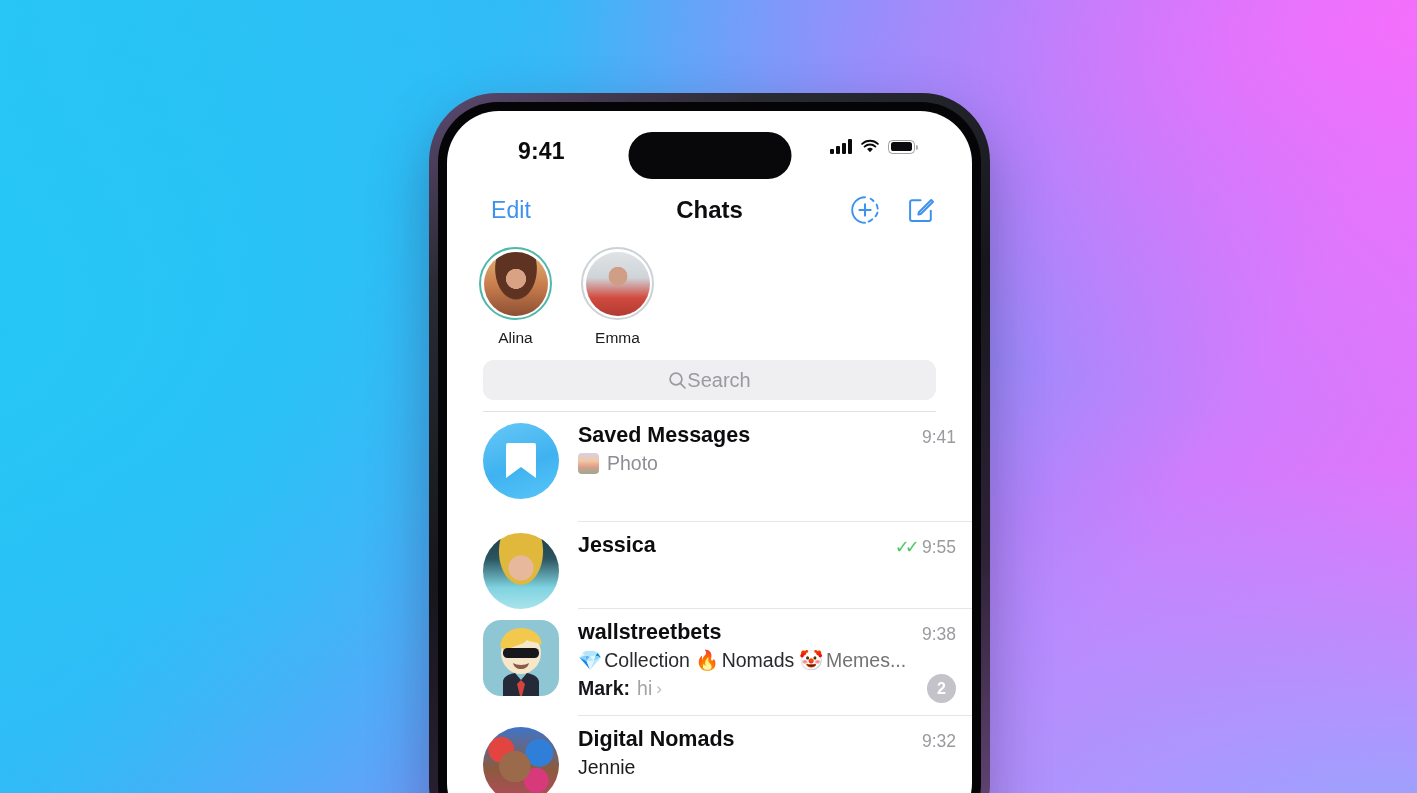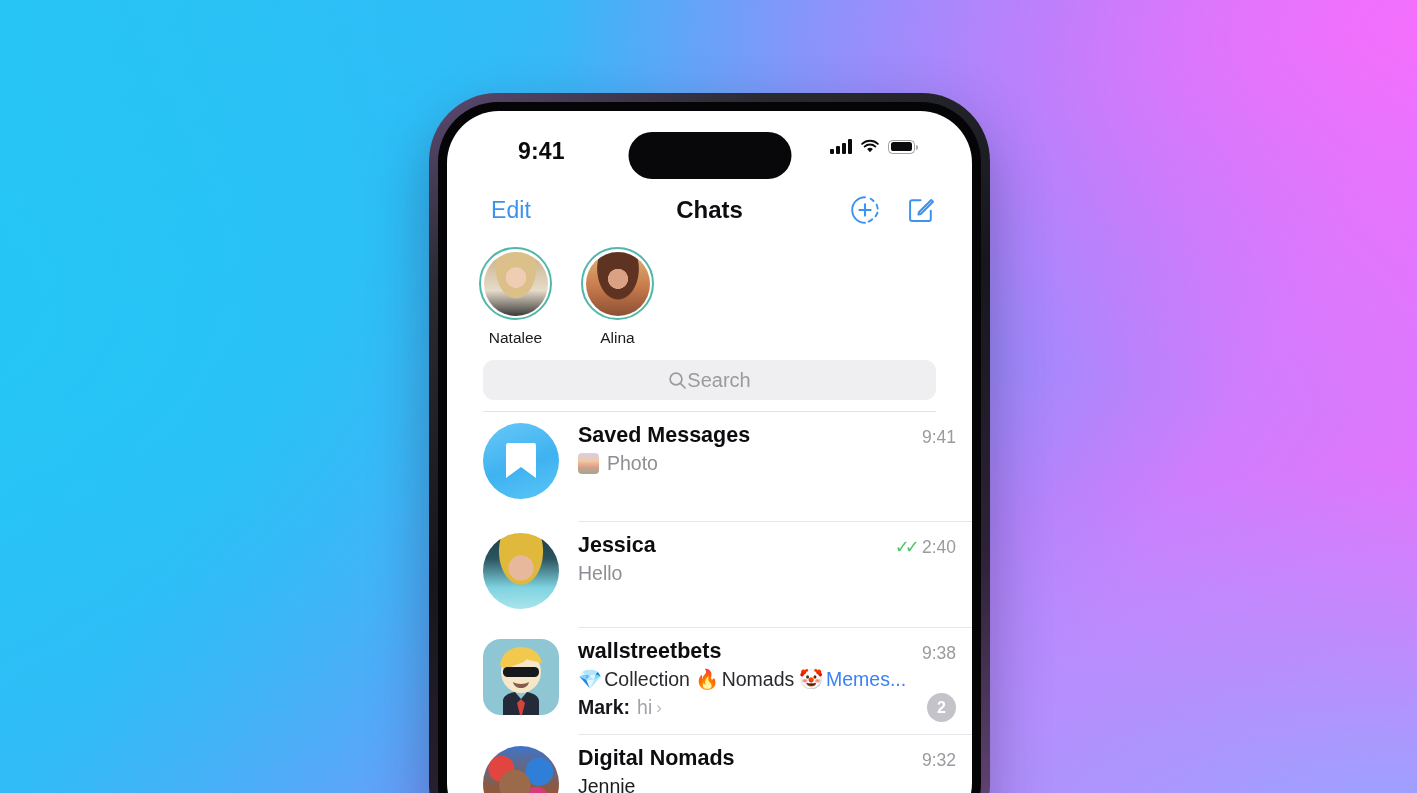--- a/index.html
+++ b/index.html
@@ -139,21 +139,21 @@
   .chat-row1 { display:flex; align-items:flex-end; }
   .chat-title { font-size:21.5px; font-weight:bold; color:#0d0d10; white-space:nowrap; }
   .chat-meta { margin-left:auto; display:flex; align-items:center; gap:7px; padding-left:10px; }
   .chat-time { font-size:17.5px; color:#9a9a9f; white-space:nowrap; }
   .chat-row2 { margin-top:4px; display:flex; align-items:center; }
   .chat-sub {
     font-size:19.5px; color:#8e8e94; white-space:nowrap; overflow:hidden;
   }
   .chat-sub .em { margin-right:2px; }
   .chat-sub .lbl { color:#2a2a2e; }
-  .chat-sub .dim { color:#3b82f6; }
+  .chat-sub .dim { color:#737373; }
   .chat-row3 { margin-top:2px; display:flex; align-items:center; }
   .sender { font-size:19.5px; font-weight:bold; color:#17171b;text-align:right; }
   .snippet { font-size:19.5px; color:#a2a2a8; margin-left:7px; }
   .arrow { color:#b9b9bf; font-size:17px; margin-left:4px; }
   .badge {
     min-width:29px; height:29px; padding:0 8px; border-radius:15px;
     background:#c3c3c9; color:#fff; font-size:16px; font-weight:bold;
     display:flex; align-items:center; justify-content:center;
   }
   .ticks { display:inline-block; }
@@ -245,37 +245,37 @@
         </svg>
         <svg width="30" height="30" viewBox="0 0 30 30">
           <path d="M24.8 15.8v8.1a2 2 0 0 1-2 2H6.1a2 2 0 0 1-2-2V7.2a2 2 0 0 1 2-2h8.4" stroke="#3d92ef" stroke-width="2" fill="none" stroke-linecap="round"></path>
           <path d="M12.4 19.6l2.3-.6L27 6.8l-1.8-1.8L12.9 17.3z" stroke="#3d92ef" stroke-width="2" fill="none" stroke-linejoin="round"></path>
         </svg>
       </div>
     </div>
 
     <div class="stories">
 
-      <div class="story">
-        <div class="story-av">
-          <div class="ring"></div>
-          <div class="av-img art2"></div>
-        </div>
-        <div class="story-name">Natalee</div>
-      </div>
 
       <div class="story">
         <div class="story-av">
           <div class="ring"></div>
           <div class="av-img art3"></div>
         </div>
         <div class="story-name">Alina</div>
       </div>
 
 
+      <div class="story">
+        <div class="story-av">
+          <div class="ring muted"></div>
+          <div class="av-img art5"></div>
+        </div>
+        <div class="story-name">Emma</div>
+      </div>
     </div>
 
     <div class="search-wrap">
       <div class="search">
         <svg width="19" height="19" viewBox="0 0 19 19">
           <circle cx="8" cy="8" r="5.9" stroke="#9a9a9f" stroke-width="1.7" fill="none"></circle>
           <path d="M12.4 12.4 17 17" stroke="#9a9a9f" stroke-width="1.7" stroke-linecap="round"></path>
         </svg>
         <span class="search-ph">Search</span>
       </div>
@@ -305,25 +305,22 @@
         </div>
       </div>
 
       <div class="chat">
         <div class="chat-av art-jess"></div>
         <div class="chat-body">
           <div class="chat-row1">
             <span class="chat-title">Jessica</span>
             <span class="chat-meta">
               <span class="ticks" style="color:#4cc764;font-size:18px;letter-spacing:-5px;">✓✓</span>
-              <span class="chat-time">2:40</span>
-            </span>
-          </div>
-          <div class="chat-row2">
-            <span class="chat-sub">Hello</span>
+              <span class="chat-time">9:55</span>
+            </span>
           </div>
           <div style="height:30px"></div>
         </div>
       </div>
 
       <div class="chat">
         <div class="chat-av sq art-wsb">
           <svg width="76" height="76" viewBox="0 0 76 76">
             <ellipse cx="38" cy="33" rx="20" ry="21" fill="#f6e7c9"></ellipse>
             <path d="M17 26c2-13 12-18 21-18s20 5 21 17c-6-4-10-2-15-5-4 6-17 5-20 12z" fill="#f2c94c"></path>

